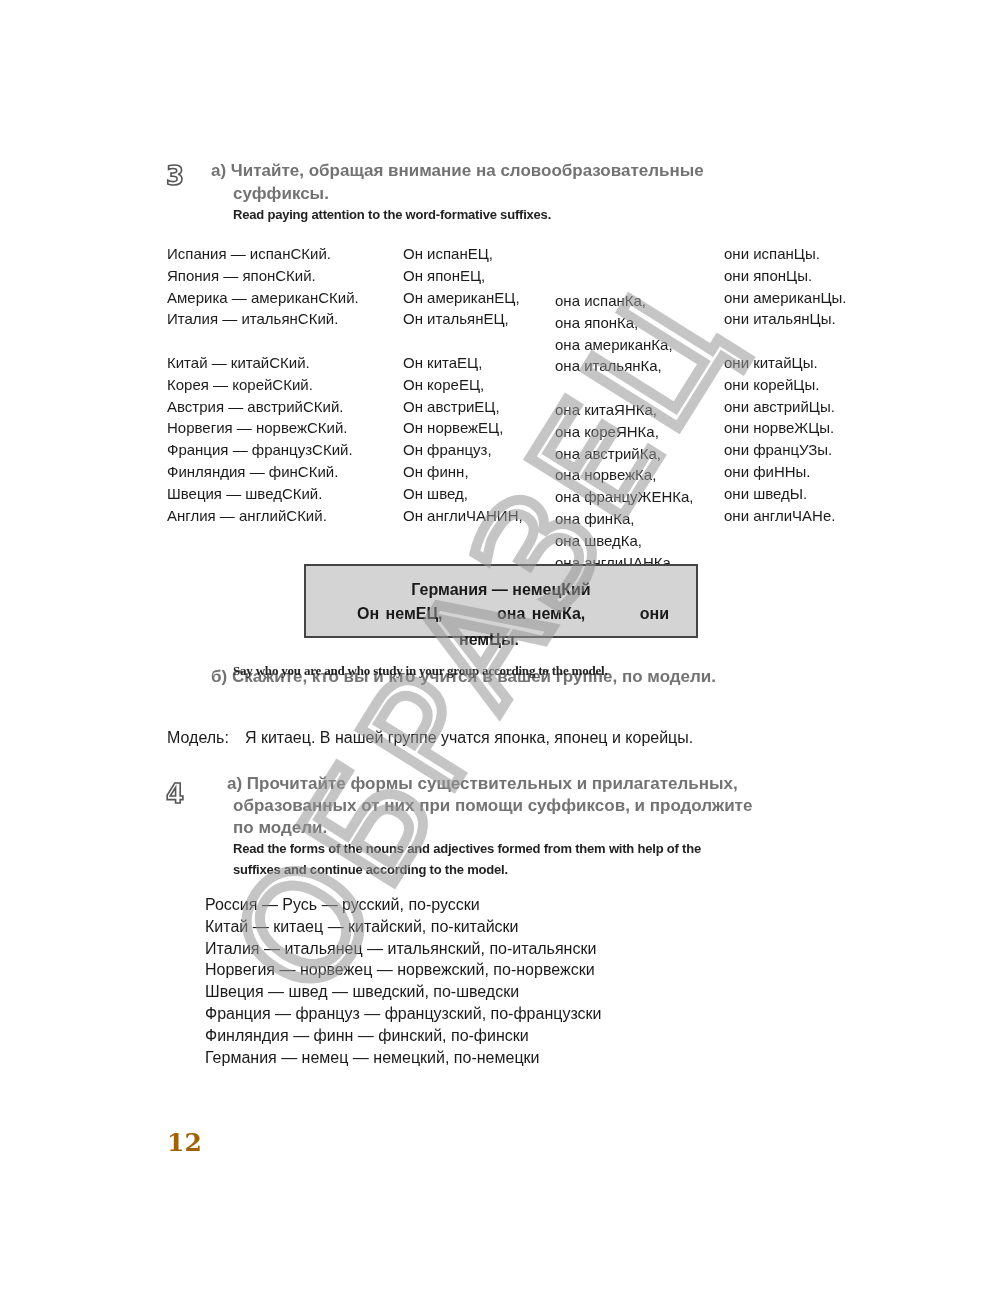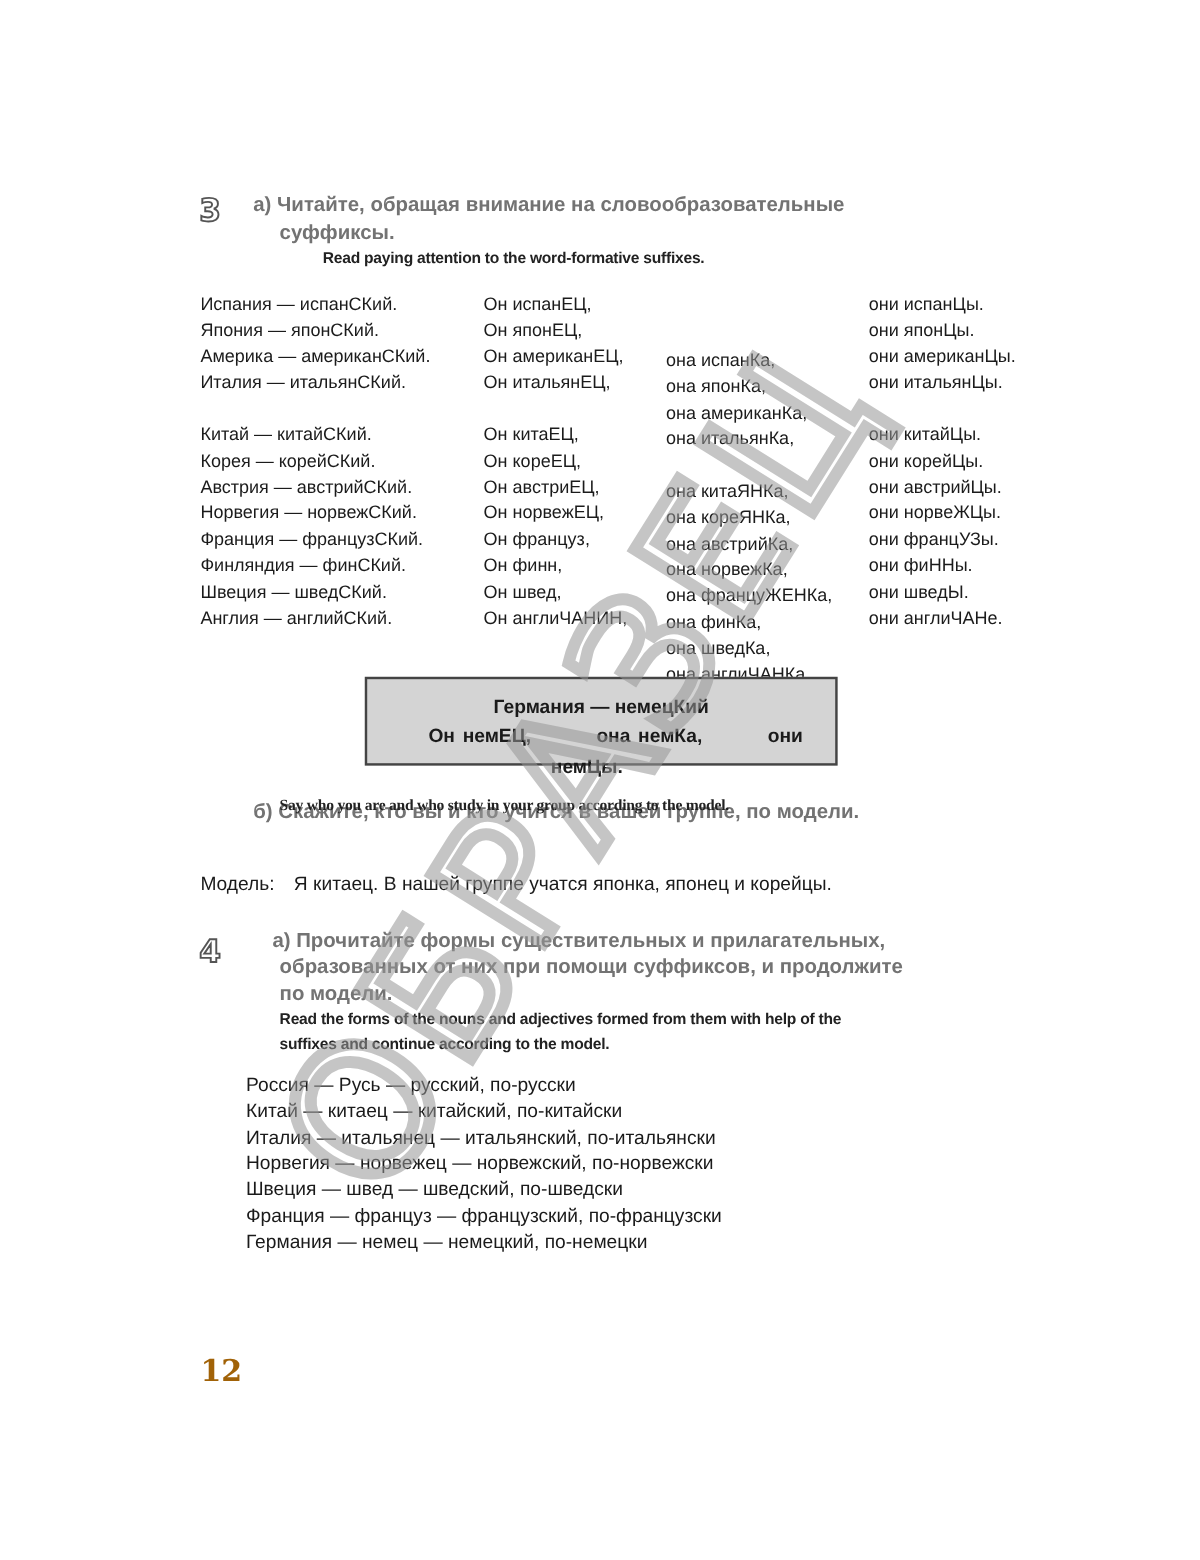--- a/index.html
+++ b/index.html
@@ -43,21 +43,21 @@
                white-space: nowrap; pointer-events: none; }
 </style>
 </head>
 <body>
 
 <div class="page">
 
   <div class="ex-num" style="left:166px; top:163px;">3</div>
   <div class="task-bold" style="left:211px; top:160px;">а) Читайте, обращая внимание на словообразовательные</div>
   <div class="task-bold" style="left:233px; top:183px;">суффиксы.</div>
-  <div class="task-en" style="left:233px; top:205px;margin-left:36px;">Read paying attention to the word-formative suffixes.</div>
+  <div class="task-en" style="left:233px; top:205px;">Read paying attention to the word-formative suffixes.</div>
 
   <div class="tbl" style="top:243px;">
     <div class="row">
       <span class="c c1">Испания — испанСКий.</span>
       <span class="c c2">Он испанЕЦ,</span>
       <span class="c c3">она испанКа,</span>
       <span class="c c4">они испанЦы.</span>
     </div>
     <div class="row">
       <span class="c c1">Япония — японСКий.</span>
@@ -153,19 +153,20 @@
   <div class="task-en" style="left:233px; top:839px;">Read the forms of the nouns and adjectives formed from them with help of the</div>
   <div class="task-en" style="left:233px; top:860px;">suffixes and continue according to the model.</div>
 
   <div class="list4">
     <div>Россия — Русь — русский, по-русски</div>
     <div>Китай — китаец — китайский, по-китайски</div>
     <div>Италия — итальянец — итальянский, по-итальянски</div>
     <div>Норвегия — норвежец — норвежский, по-норвежски</div>
     <div>Швеция — швед — шведский, по-шведски</div>
     <div>Франция — француз — французский, по-французски</div>
+    <div>Финляндия — финн — финский, по-фински</div>
     <div>Германия — немец — немецкий, по-немецки</div>
   </div>
 
   <div class="pagenum">12</div>
 
   <div class="watermark" style="left:200px; top:930px;">ОБРАЗЕЦ</div>
 </div>
 
 </body></html>

